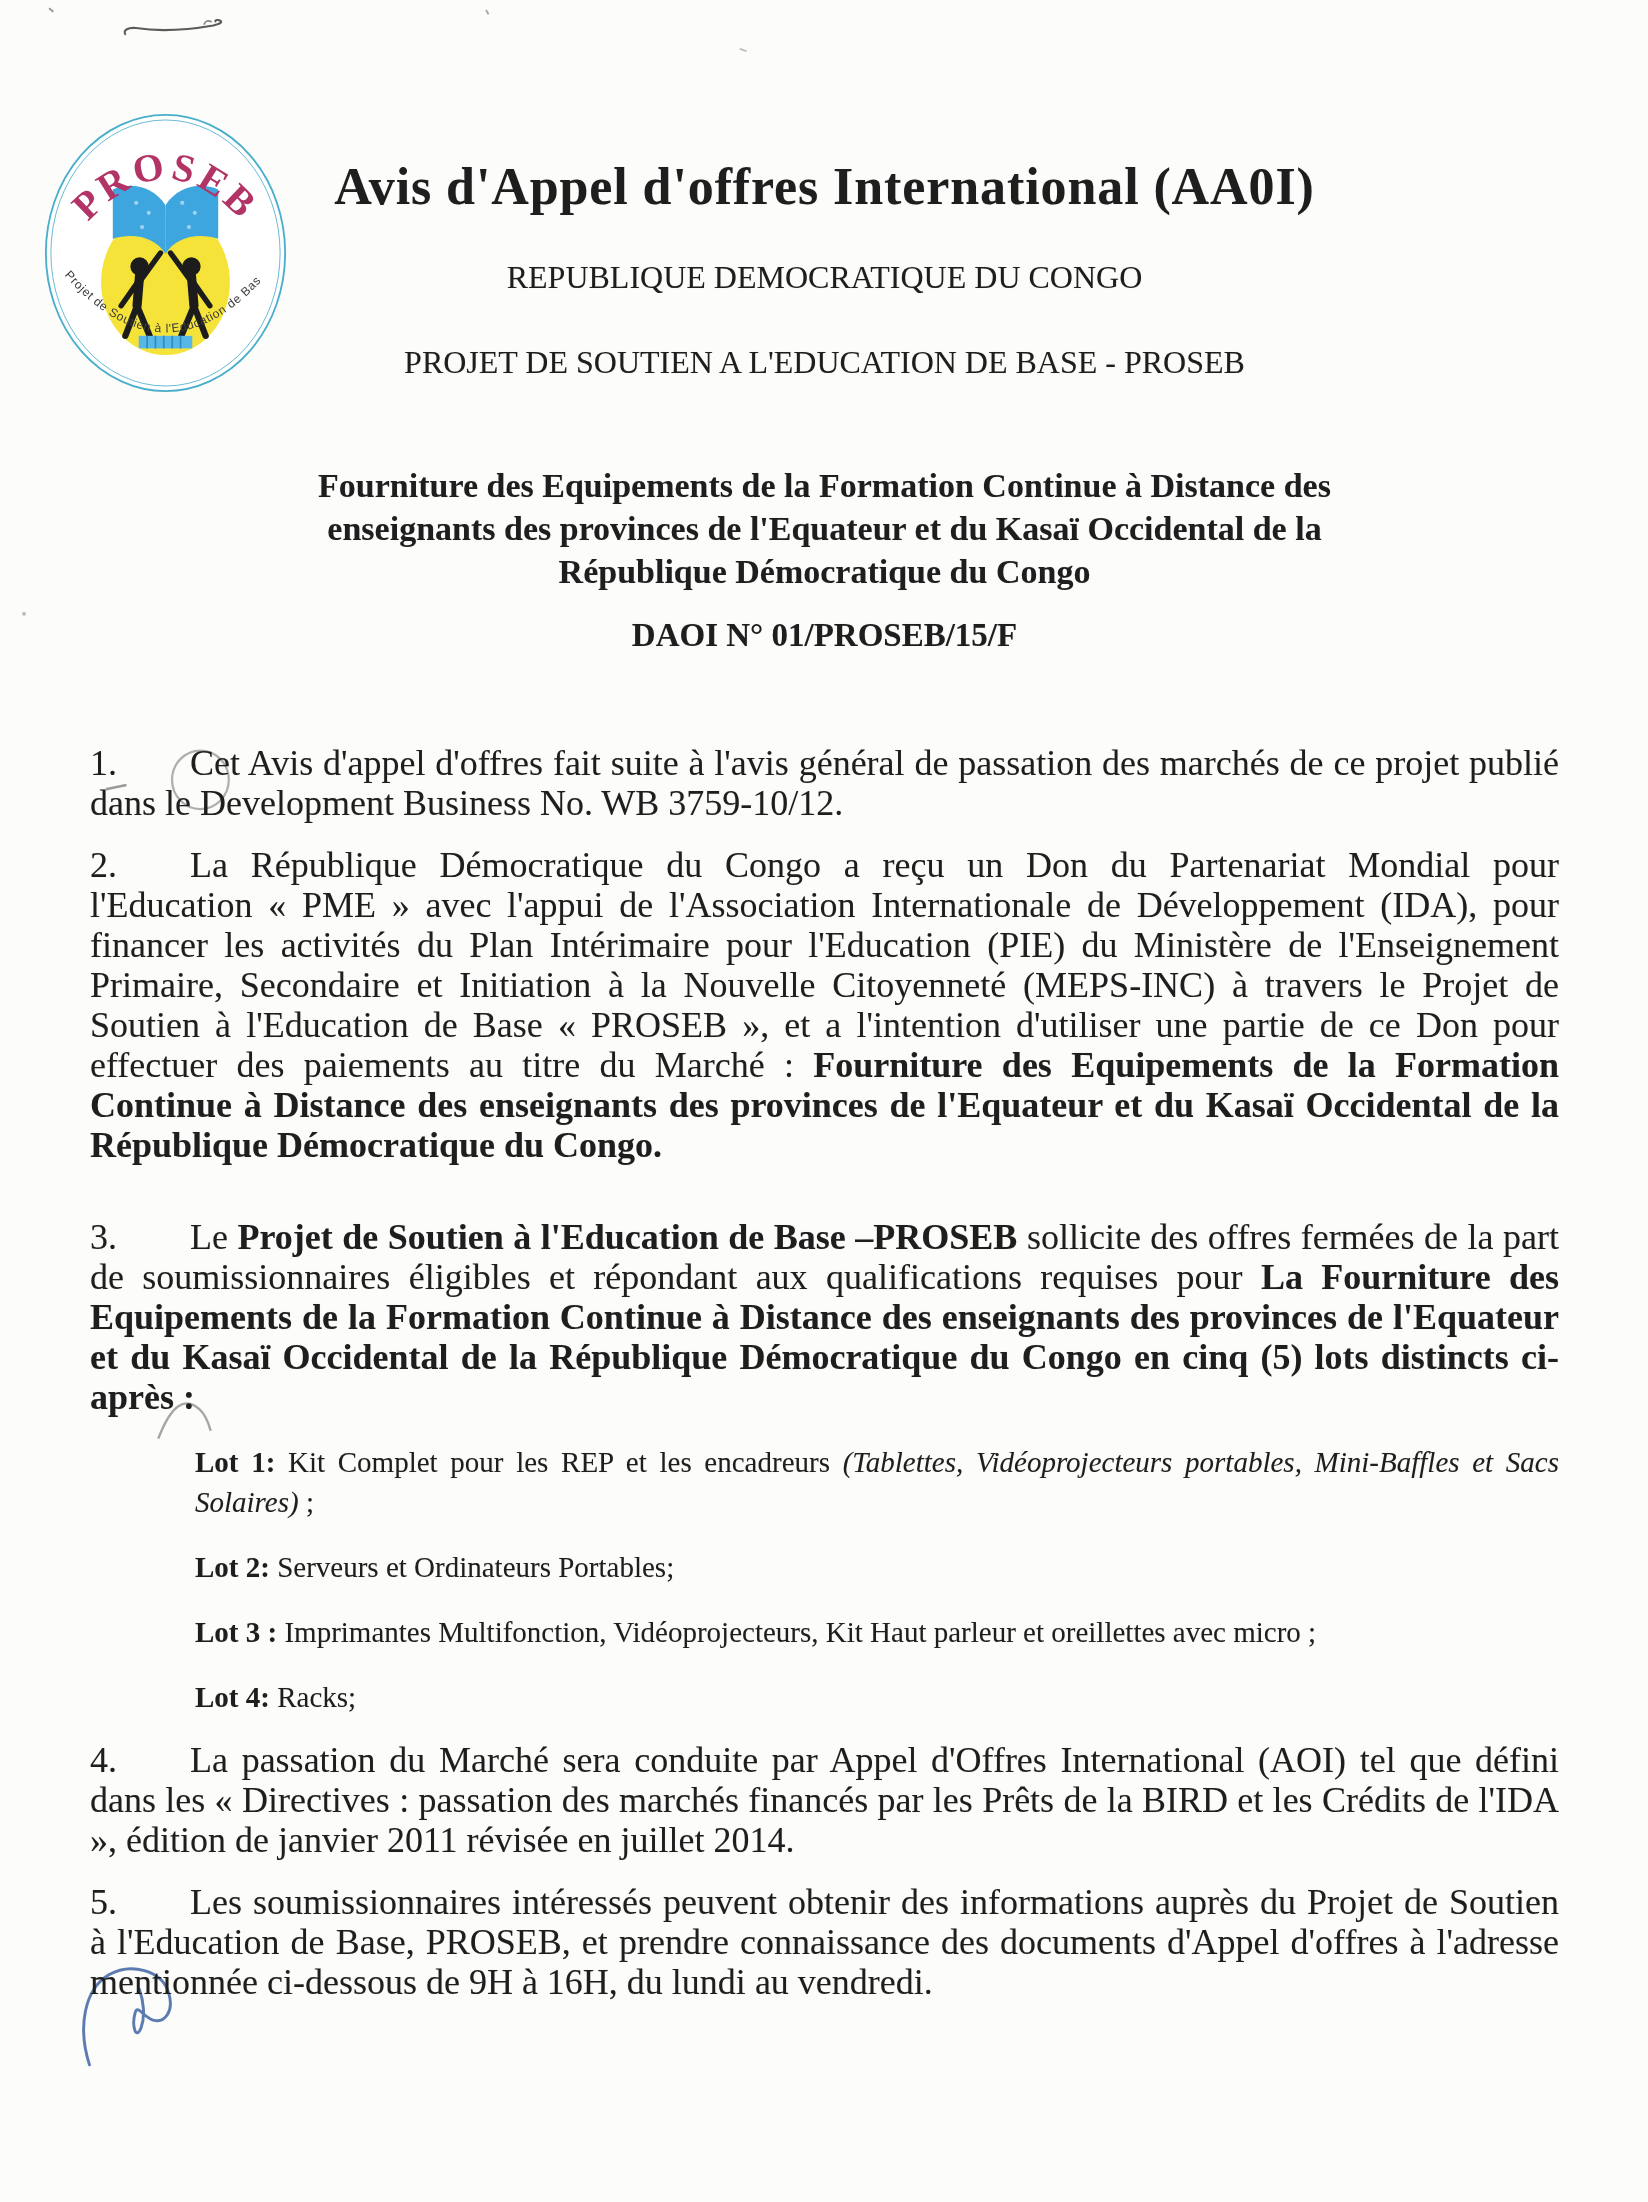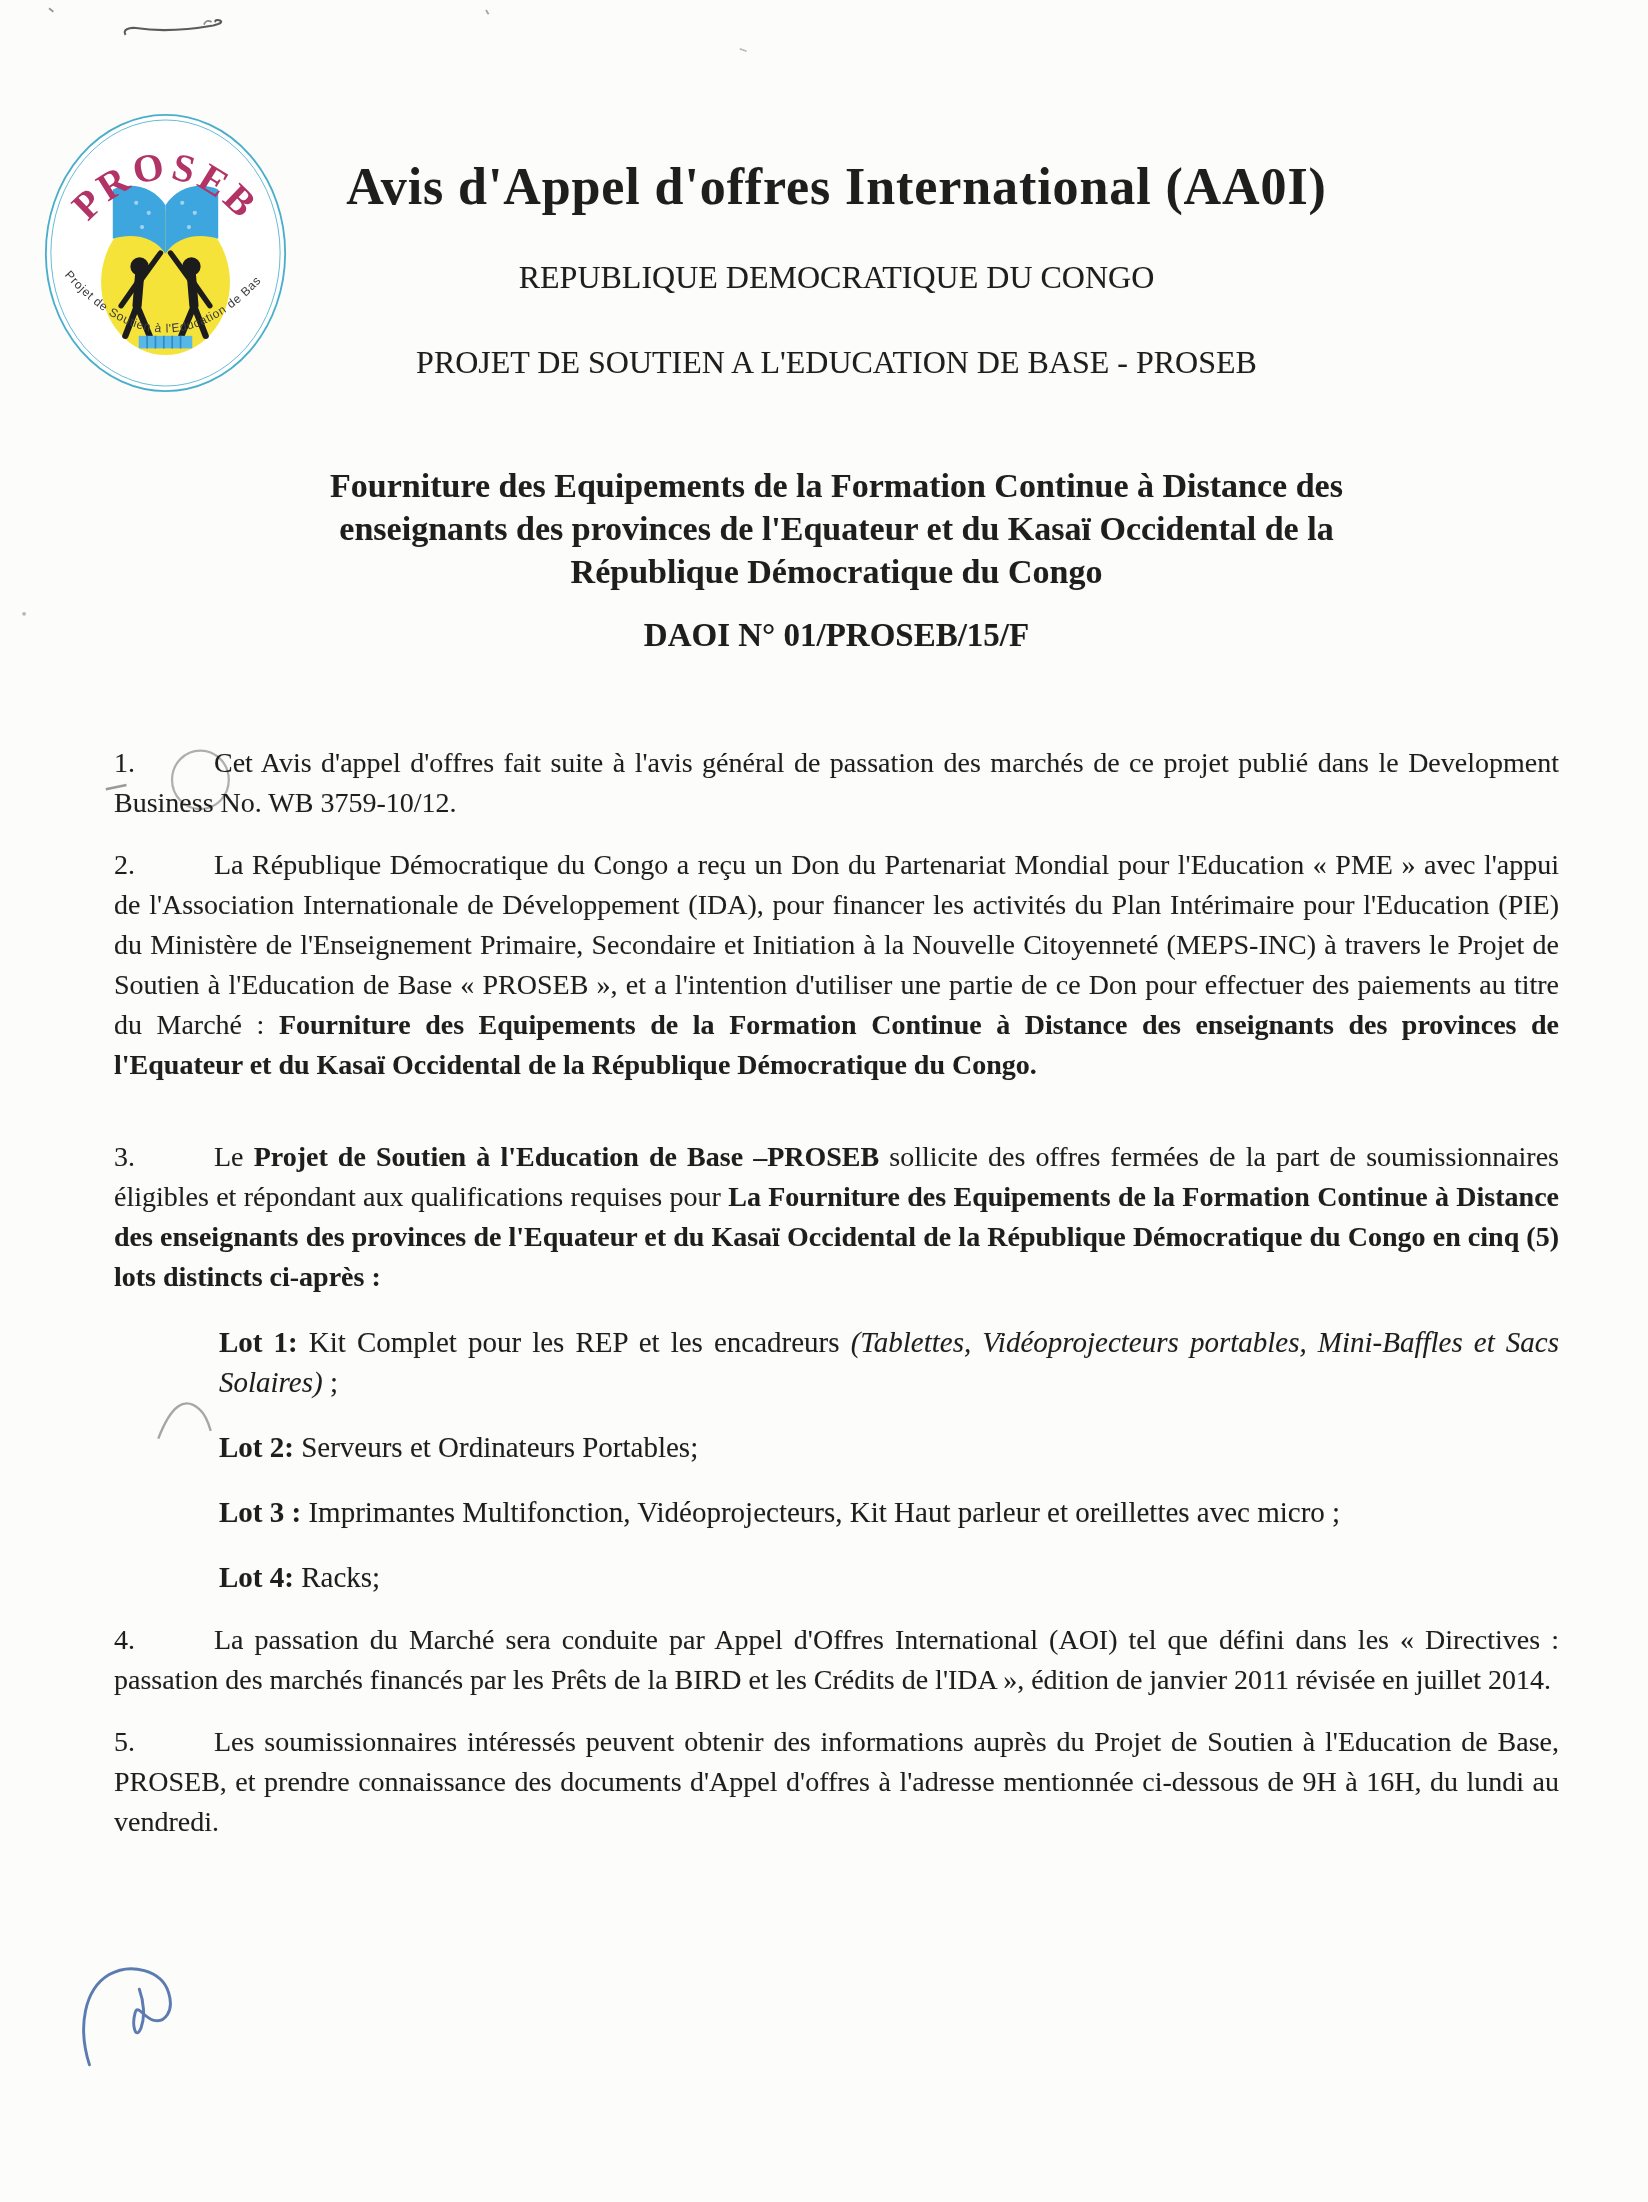--- a/index.html
+++ b/index.html
@@ -6,28 +6,28 @@
   .page{
     position:relative;
     width:1648px;height:2203px;
     background:#fcfcfa;
     overflow:hidden;
     font-family:"Liberation Serif", serif;
     color:#1e1e1e;
   }
   .artifacts{position:absolute;left:0;top:0;pointer-events:none;}
   .logo{position:absolute;left:40px;top:110px;width:251px;height:286px;}
-  .content{position:relative;padding:157px 89px 0 114px;text-shadow:0 0 0.9px rgba(30,30,30,.22);}
+  .content{position:relative;padding:157px 89px 0 90px;text-shadow:0 0 0.9px rgba(30,30,30,.22);}
   .title{margin:0;text-align:center;font-size:52px;font-weight:bold;letter-spacing:0.9px;white-space:nowrap;}
   .country{margin-top:43px;text-align:center;font-size:32px;font-weight:normal;white-space:nowrap;}
   .project{margin-top:48px;text-align:center;font-size:32px;font-weight:normal;white-space:nowrap;}
   .subject{margin-top:83px;text-align:center;font-size:34px;font-weight:bold;line-height:43px;}
   .subject div{white-space:nowrap;}
   .reference{margin-top:24px;text-align:center;font-size:33px;font-weight:bold;}
-  .para{margin:22.4px 0 0 0;font-size:28px;line-height:40px;text-align:justify;}
+  .para{margin:22.4px 0 0 0;font-size:36px;line-height:40px;text-align:justify;}
   .p1{margin-top:89px;}
   .gap-lg{margin-top:52px;}
   .num{display:inline-block;width:100px;}
   .lots{margin-top:20px;}
   .lot{margin:25px 0 0 0;padding-left:105px;font-size:29px;line-height:40px;text-align:justify;}
   p b{font-weight:bold;}
   p i{font-style:italic;}
 </style>
 </head>
 <body>

